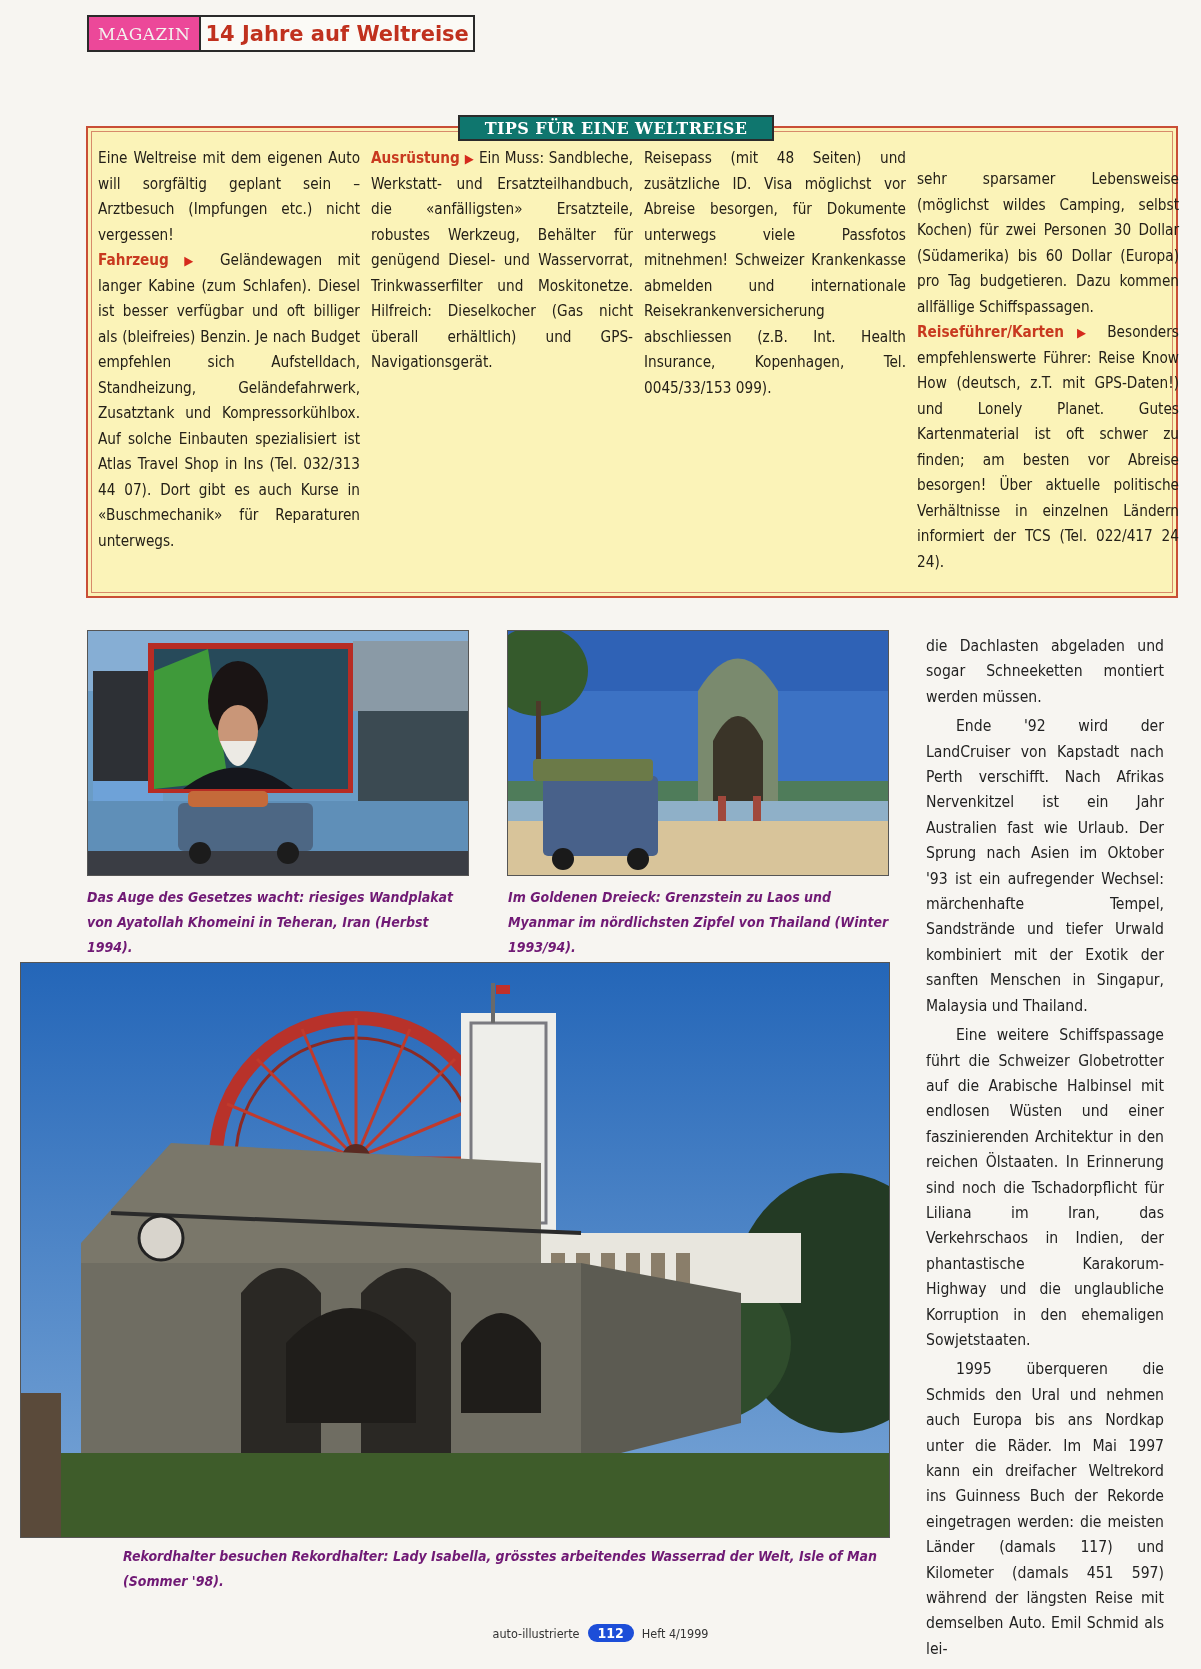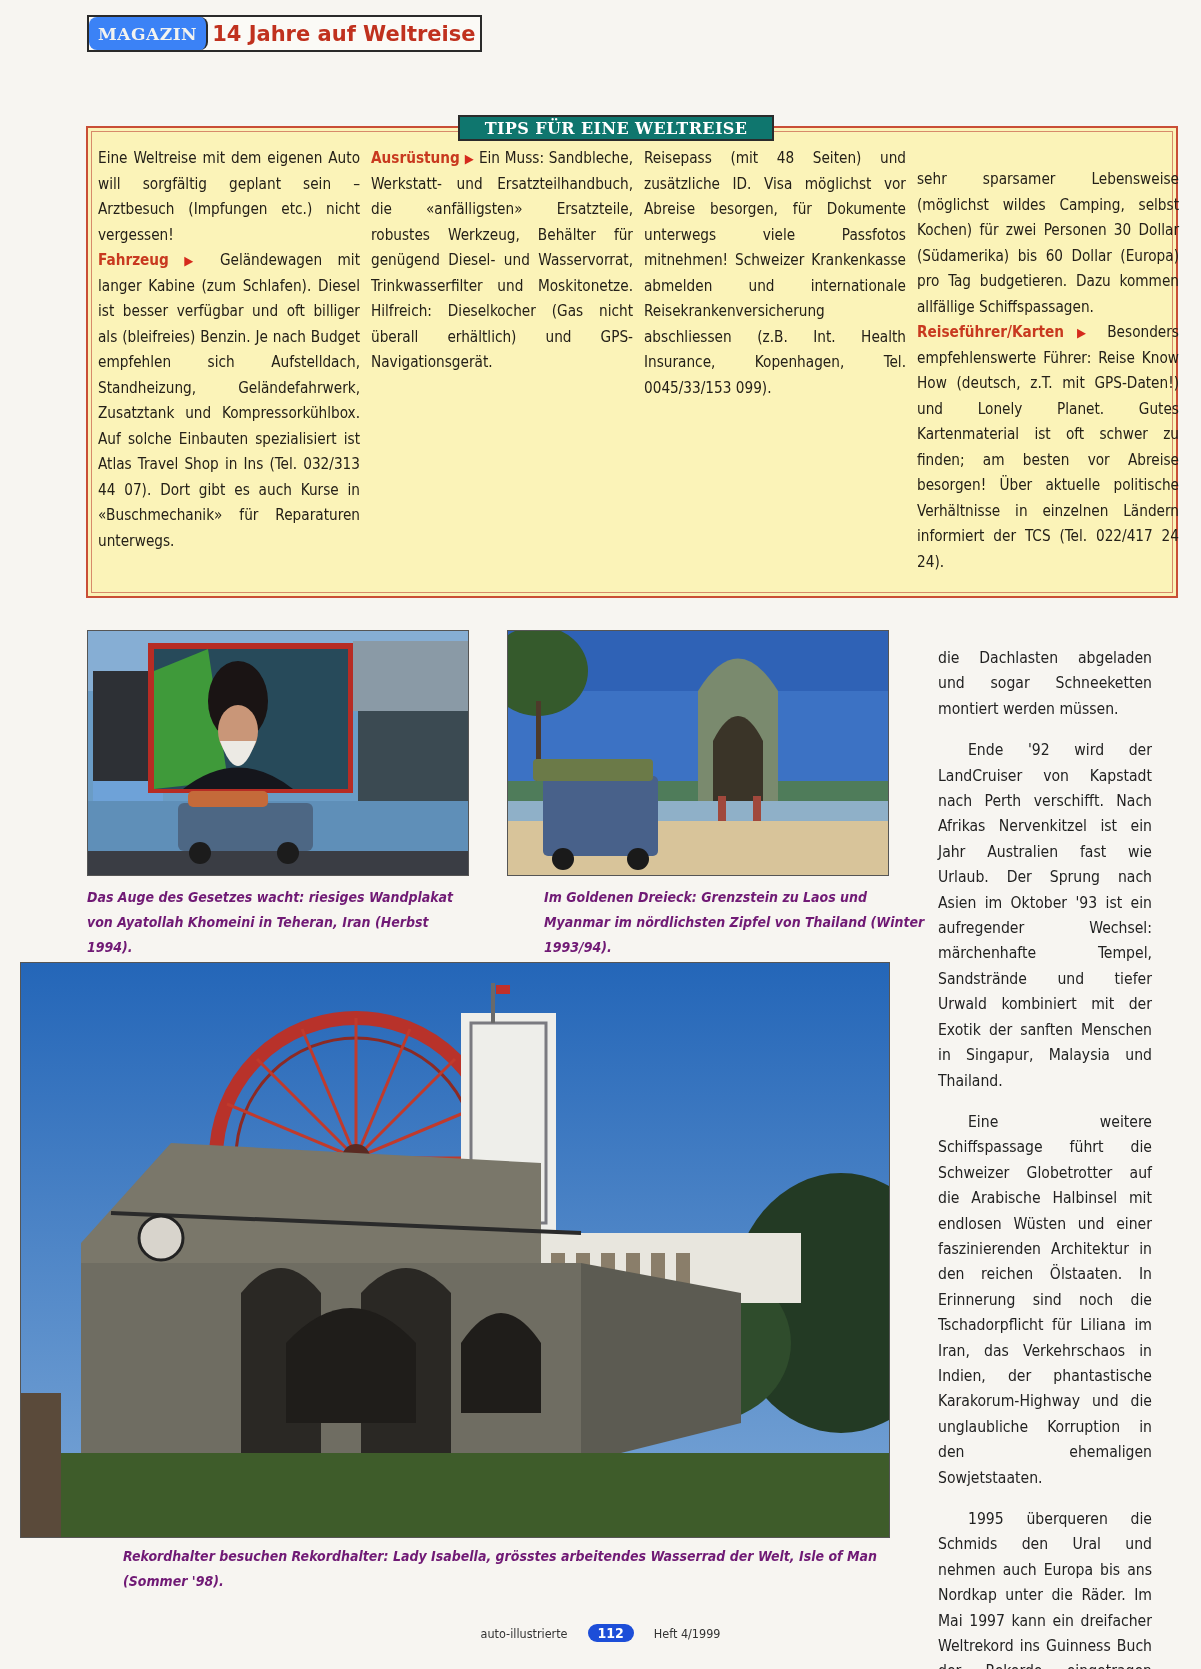--- a/index.html
+++ b/index.html
@@ -1,32 +1,32 @@
 <!DOCTYPE html>
 <html><head>
 <meta charset="utf-8">
 <style>
   html,body{margin:0;padding:0;}
   body{width:1201px;height:1669px;background:#f7f5f1;position:relative;overflow:hidden;font-family:"DejaVu Sans Condensed","DejaVu Sans",sans-serif;color:#1f1d1a;}
   .header{position:absolute;left:87px;top:15px;height:33px;display:flex;border:2px solid #2a2a2a;background:#fbfaf6;}
-  .header .mag{background:#3b82f6;color:#f3f3ef;font-family:"DejaVu Serif",serif;font-weight:bold;font-size:17px;padding:0 9px;display:flex;align-items:center;border-right:2px solid #2a2a2a;letter-spacing:0.5px;border-radius:8px;}
+  .header .mag{background:#ec4899;color:#f3f3ef;font-family:"DejaVu Serif",serif;font-weight:normal;font-size:17px;padding:0 9px;display:flex;align-items:center;border-right:2px solid #2a2a2a;letter-spacing:0.5px;}
   .header .title{color:#c0311e;font-family:"DejaVu Sans",sans-serif;font-weight:bold;font-size:21px;padding:0 4px;display:flex;align-items:center;}
   .tips-box{position:absolute;left:86px;top:126px;width:1092px;height:472px;background:#fbf3b8;border:2px solid #c94e36;box-sizing:border-box;}
   .tips-box::before{content:"";position:absolute;inset:3px;border:1px solid #d78a6a;pointer-events:none;}
   .tips-banner{position:absolute;left:458px;top:115px;width:316px;height:26px;background:#0f766e;border:2px solid #2b2b2b;color:#fff;font-family:"DejaVu Serif",serif;font-weight:bold;font-size:16px;display:flex;align-items:center;justify-content:center;letter-spacing:0.4px;box-sizing:border-box;z-index:2;}
   .tips-col{position:absolute;top:146px;width:262px;font-size:15.2px;line-height:25.5px;text-align:justify;color:#242018;}
   .tips-col p{margin:0;}
   .kw{color:#c8391f;font-weight:bold;}
   .arrow{color:#d52a1c;font-size:13px;}
   .photo{position:absolute;overflow:hidden;border:1px solid #555;}
   .caption{position:absolute;font-style:italic;font-weight:bold;font-size:14px;line-height:25px;color:#701a75;}
   .body-col{position:absolute;left:922px;top:630px;width:246px;font-size:15.6px;line-height:25.4px;text-align:justify;color:#222;}
-  .body-col p{margin:16px;}
+  .body-col p{margin:4px;}
   .body-col p.ind{text-indent:30px;}
-  .footer{position:absolute;left:0;width:1201px;top:1624px;display:flex;justify-content:center;align-items:center;font-size:12.5px;color:#333;gap:20px;}
+  .footer{position:absolute;left:0;width:1201px;top:1624px;display:flex;justify-content:center;align-items:center;font-size:12.5px;color:#333;gap:8px;}
   .footer .pg{background:#1d4ed8;color:#fff;font-weight:bold;border-radius:11px;padding:1px 10px;font-size:14px;}
 </style>
 </head>
 <body>
 
 <div class="header">
   <div class="mag">MAGAZIN</div>
   <div class="title">14 Jahre auf Weltreise</div>
 </div>
 
@@ -88,21 +88,21 @@
     <path d="M205,110 Q230,60 255,110 L255,170 L205,170 Z" fill="#3a3428"></path>
     <rect x="210" y="165" width="8" height="45" fill="#a0483c"></rect>
     <rect x="245" y="165" width="8" height="45" fill="#a0483c"></rect>
     <rect x="0" y="190" width="380" height="54" fill="#d8c49a"></rect>
     <rect x="35" y="145" width="115" height="80" rx="5" fill="#48618a"></rect>
     <rect x="25" y="128" width="120" height="22" rx="4" fill="#6b7a48"></rect>
     <circle cx="55" cy="228" r="11" fill="#1a1a1a"></circle>
     <circle cx="130" cy="228" r="11" fill="#1a1a1a"></circle>
   </svg>
 </div>
-<div class="caption" style="left:508px;top:885px;width:390px;margin-left:36px;">Im Goldenen Dreieck: Grenzstein zu Laos und Myanmar im nördlichsten Zipfel von Thailand (Winter 1993/94).</div>
+<div class="caption" style="left:508px;top:885px;width:390px;">Im Goldenen Dreieck: Grenzstein zu Laos und Myanmar im nördlichsten Zipfel von Thailand (Winter 1993/94).</div>
 
 <div class="photo" style="left:20px;top:962px;width:868px;height:574px;">
   <svg width="868" height="574" viewBox="0 0 868 574">
     <defs>
       <linearGradient id="sky" x1="0" y1="0" x2="0" y2="1">
         <stop offset="0" stop-color="#2466b8"></stop>
         <stop offset="1" stop-color="#7aa6d6"></stop>
       </linearGradient>
     </defs>
     <rect width="868" height="574" fill="url(#sky)"></rect>

